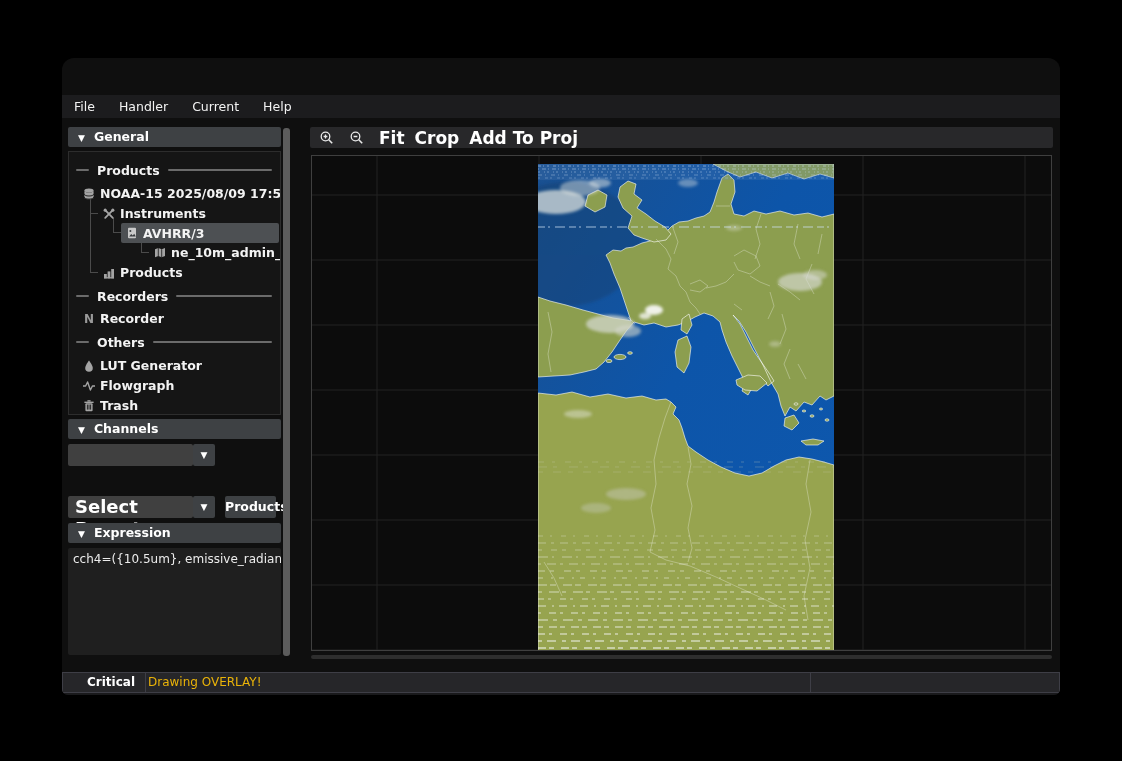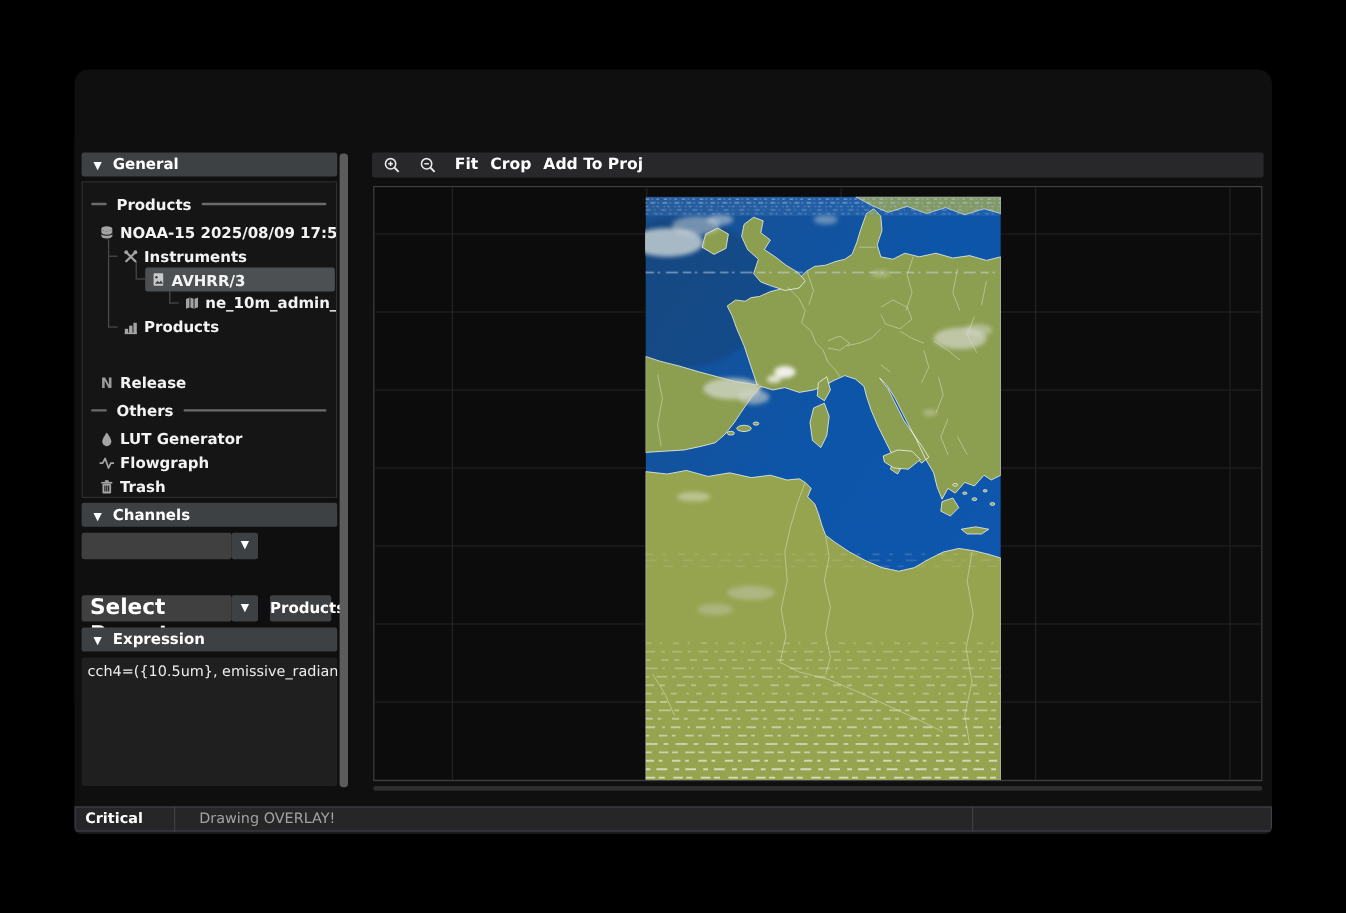--- a/index.html
+++ b/index.html
@@ -45,42 +45,48 @@
                display:flex;align-items:center;justify-content:center;color:#fff;font-size:9px;}
   .btn{position:absolute;height:22px;background:#3e4144;border-radius:2px;color:#fff;font-size:12.5px;
        font-weight:700;line-height:22px;text-align:center;}
   .exprbox{position:absolute;left:6px;top:430px;width:213px;height:107px;background:#1f1f1f;
            border-radius:2px;color:#ececec;font-size:12px;padding:4px 5px;box-sizing:border-box;
            white-space:nowrap;overflow:hidden;}
   .vscroll{position:absolute;left:221px;top:10px;width:7px;height:528px;background:#5c5c5c;border-radius:3px;}
   
   .toolbar{position:absolute;left:248px;top:9px;width:743px;height:21px;background:#28282a;
            border-radius:2px;display:flex;align-items:center;}
-  .toolbtn{color:#fff;font-size:13px;font-weight:700;margin-right:10px;}
+  .toolbtn{color:#fff;font-size:17px;font-weight:700;margin-right:10px;}
   .toolicon{width:16px;height:16px;margin-right:14px;color:#e8e8e8;}
   .viewer{position:absolute;left:249px;top:37px;width:741px;height:496px;background:#0c0c0c;
           border:1px solid #3f3f3f;box-sizing:border-box;overflow:hidden;}
   .gridsvg{position:absolute;left:0;top:0;}
   .mapwrap{position:absolute;left:226px;top:8px;width:296px;height:487px;}
   .hscroll{position:absolute;left:249px;top:537px;width:741px;height:4px;background:#2e2e2e;border-radius:2px;}
   
   .statusbar{position:absolute;left:0;top:614px;width:998px;height:23px;background:#19191b;}
   .seg{position:absolute;top:0;height:21px;background:#262629;border:1px solid #3e3e46;
        box-sizing:border-box;line-height:19px;font-size:12px;}
-  .seg1{left:0;width:84px;color:#ffffff;font-weight:700;padding-left:8px;}
-  .seg2{left:83px;width:666px;color:#a3a3a3;padding-left:20px;}
+  .seg1{left:0;width:84px;color:#ffffff;font-weight:700;padding-left:24px;}
+  .seg2{left:83px;width:666px;color:#eab308;padding-left:2px;}
   .seg3{left:748px;width:250px;}
 </style>
 </head>
 <body>
 
 <div class="screen">
  <div class="window">
 
 
+  <div class="menubar">
+    <span class="menuitem">File</span>
+    <span class="menuitem">Handler</span>
+    <span class="menuitem">Current</span>
+    <span class="menuitem">Help</span>
+  </div>
 
   <div class="content">
 
     <div class="hdrbar" style="top:9px"><span class="tri">▼</span><span>General</span></div>
 
     <div class="treepanel">
 
       <div class="connector" style="left:21px;top:46px;width:1px;height:75px"></div>
       <div class="connector" style="left:21px;top:61px;width:8px;height:1px"></div>
       <div class="connector" style="left:21px;top:120px;width:8px;height:1px"></div>
@@ -148,24 +154,29 @@
           <svg width="14" height="14" viewBox="0 0 14 14" fill="#a4a4a4">
                 <rect x="2" y="8" width="2.8" height="4.4"></rect>
                 <rect x="5.6" y="5.4" width="2.8" height="7"></rect>
                 <rect x="9.2" y="3" width="2.8" height="9.4"></rect>
                 <rect x="2" y="11.2" width="10" height="1.2"></rect>
               </svg>
         </span>
         <span class="tlabel" style="left:51px">Products</span>
       </div>
 
+      <div class="tsep" style="top:135px">
+        <span class="sline l1"></span>
+            <span class="tseplabel">Recorders</span>
+            <span class="sline l2"></span>
+      </div>
 
       <div class="trow" style="top:157px">
         <span class="ticon" style="left:13px;font-size:12px;font-weight:700;color:#9a9a9a;line-height:14px;text-align:center">N</span>
-        <span class="tlabel" style="left:31px">Release</span>
+        <span class="tlabel" style="left:31px">Recorder</span>
       </div>
 
       <div class="tsep" style="top:181px">
         <span class="sline l1"></span>
             <span class="tseplabel">Others</span>
             <span class="sline l2"></span>
       </div>
 
       <div class="trow" style="top:204px">
         <span class="ticon" style="left:13px">

